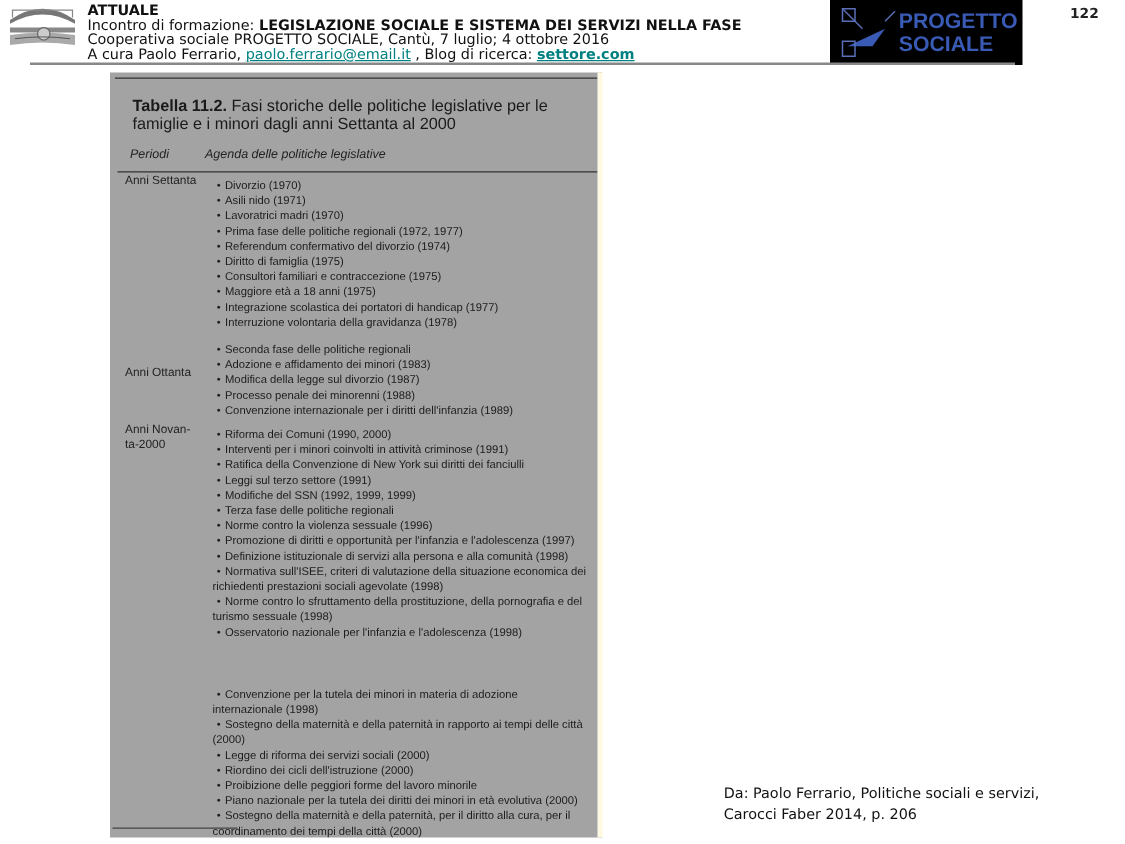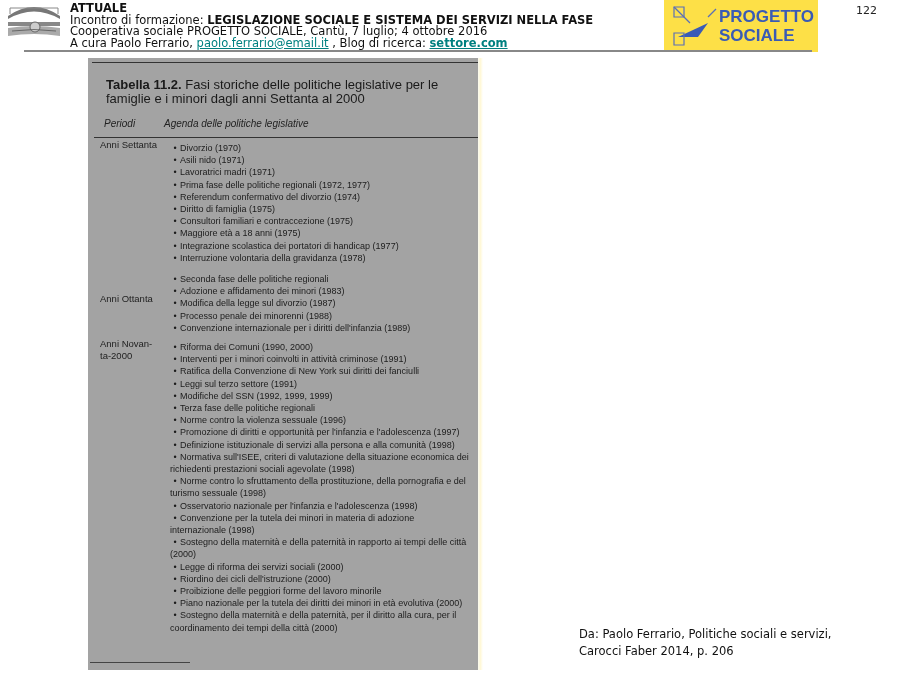--- a/index.html
+++ b/index.html
@@ -12,29 +12,30 @@
       position: absolute; left: 70px; top: 3px; font-size: 11.5px; line-height: 11.5px;
       font-family: "DejaVu Sans", sans-serif; color: #111;
     }
     .header-text b { font-weight: bold; }
     .header-text a { color: #008080; text-decoration: underline; }
     .header-text a.bold { font-weight: bold; }
     .header-rule {
       position: absolute; left: 24px; top: 50px; width: 788px; height: 2px; background: #888;
     }
     .logo-right {
-      position: absolute; left: 664px; top: 0px; width: 154px; height: 52px; background: #fde047;
+      position: absolute; left: 664px; top: 0px; width: 154px; height: 52px; background: #000000;
     }
     .logo-right .brand {
       position: absolute; left: 55px; top: 7px; font-family: "Liberation Sans", sans-serif;
       font-weight: bold; font-size: 17px; line-height: 19px; color: #3a5bb5;
     }
     .page-num {
       position: absolute; left: 856px; top: 4px; font-size: 11px; color: #222;
       font-family: "DejaVu Sans", sans-serif;
+      font-weight: bold;
     }
     .scan {
       position: absolute; left: 88px; top: 58px; width: 394px; height: 612px;
       background: #a3a3a3;
     }
     .scan-edge {
       position: absolute; left: 478px; top: 58px; width: 5px; height: 612px;
       background: linear-gradient(to right, #fbfaf0, #fff8d8, #ffffff);
     }
     .scan .rule { position: absolute; height: 1.4px; background: #333; }
@@ -105,21 +106,21 @@
   <div class="rule" style="left:4px; top:4px; width:386px;"></div>
   <div class="title"><b>Tabella 11.2.</b><span> Fasi storiche delle politiche legislative per le famiglie e i minori dagli anni Settanta al 2000</span></div>
   <div class="col-head" style="left:16px;">Periodi</div>
   <div class="col-head" style="left:76px;">Agenda delle politiche legislative</div>
   <div class="rule" style="left:6px; top:79px; width:384px;"></div>
 
   <div class="period" style="top:81px;">Anni Settanta</div>
   <div class="items" style="top:84px;">
     <div class="item"><span class="dot">•</span><span>Divorzio (1970)</span></div>
     <div class="item"><span class="dot">•</span><span>Asili nido (1971)</span></div>
-    <div class="item"><span class="dot">•</span><span>Lavoratrici madri (1971)</span></div>
+    <div class="item"><span class="dot">•</span><span>Lavoratrici madri (1970)</span></div>
     <div class="item"><span class="dot">•</span><span>Prima fase delle politiche regionali (1972, 1977)</span></div>
     <div class="item"><span class="dot">•</span><span>Referendum confermativo del divorzio (1974)</span></div>
     <div class="item"><span class="dot">•</span><span>Diritto di famiglia (1975)</span></div>
     <div class="item"><span class="dot">•</span><span>Consultori familiari e contraccezione (1975)</span></div>
     <div class="item"><span class="dot">•</span><span>Maggiore età a 18 anni (1975)</span></div>
     <div class="item"><span class="dot">•</span><span>Integrazione scolastica dei portatori di handicap (1977)</span></div>
     <div class="item"><span class="dot">•</span><span>Interruzione volontaria della gravidanza (1978)</span></div>
   </div>
 
   <div class="period" style="top:212px;margin-top:23px;">Anni Ottanta</div>
@@ -141,21 +142,21 @@
     <div class="item"><span class="dot">•</span><span>Ratifica della Convenzione di New York sui diritti dei fanciulli</span></div>
     <div class="item"><span class="dot">•</span><span>Leggi sul terzo settore (1991)</span></div>
     <div class="item"><span class="dot">•</span><span>Modifiche del SSN (1992, 1999, 1999)</span></div>
     <div class="item"><span class="dot">•</span><span>Terza fase delle politiche regionali</span></div>
     <div class="item"><span class="dot">•</span><span>Norme contro la violenza sessuale (1996)</span></div>
     <div class="item"><span class="dot">•</span><span>Promozione di diritti e opportunità per l'infanzia e l'adolescenza (1997)</span></div>
     <div class="item"><span class="dot">•</span><span>Definizione istituzionale di servizi alla persona e alla comunità (1998)</span></div>
     <div class="item wrap" style="width:300px;"><span class="dot">•</span><span>Normativa sull'ISEE, criteri di valutazione della situazione economica dei richiedenti prestazioni sociali agevolate (1998)</span></div>
     <div class="item wrap" style="width:300px;"><span class="dot">•</span><span>Norme contro lo sfruttamento della prostituzione, della pornografia e del turismo sessuale (1998)</span></div>
     <div class="item"><span class="dot">•</span><span>Osservatorio nazionale per l'infanzia e l'adolescenza (1998)</span></div>
-    <div class="item wrap" style="width:300px;"><span class="dot">•</span><span>Convenzione per la tutela dei minori in materia di adozione internazionale (1998)</span></div>
+    <div class="item wrap" style="width:300px;margin-top:37px;"><span class="dot">•</span><span>Convenzione per la tutela dei minori in materia di adozione internazionale (1998)</span></div>
     <div class="item wrap" style="width:300px;"><span class="dot">•</span><span>Sostegno della maternità e della paternità in rapporto ai tempi delle città (2000)</span></div>
     <div class="item"><span class="dot">•</span><span>Legge di riforma dei servizi sociali (2000)</span></div>
     <div class="item"><span class="dot">•</span><span>Riordino dei cicli dell'istruzione (2000)</span></div>
     <div class="item"><span class="dot">•</span><span>Proibizione delle peggiori forme del lavoro minorile</span></div>
     <div class="item"><span class="dot">•</span><span>Piano nazionale per la tutela dei diritti dei minori in età evolutiva (2000)</span></div>
     <div class="item wrap" style="width:300px;"><span class="dot">•</span><span>Sostegno della maternità e della paternità, per il diritto alla cura, per il coordinamento dei tempi della città (2000)</span></div>
   </div>
 
   <div class="rule" style="left:2px; top:604px; width:100px; background:#444;"></div>
 </div>

